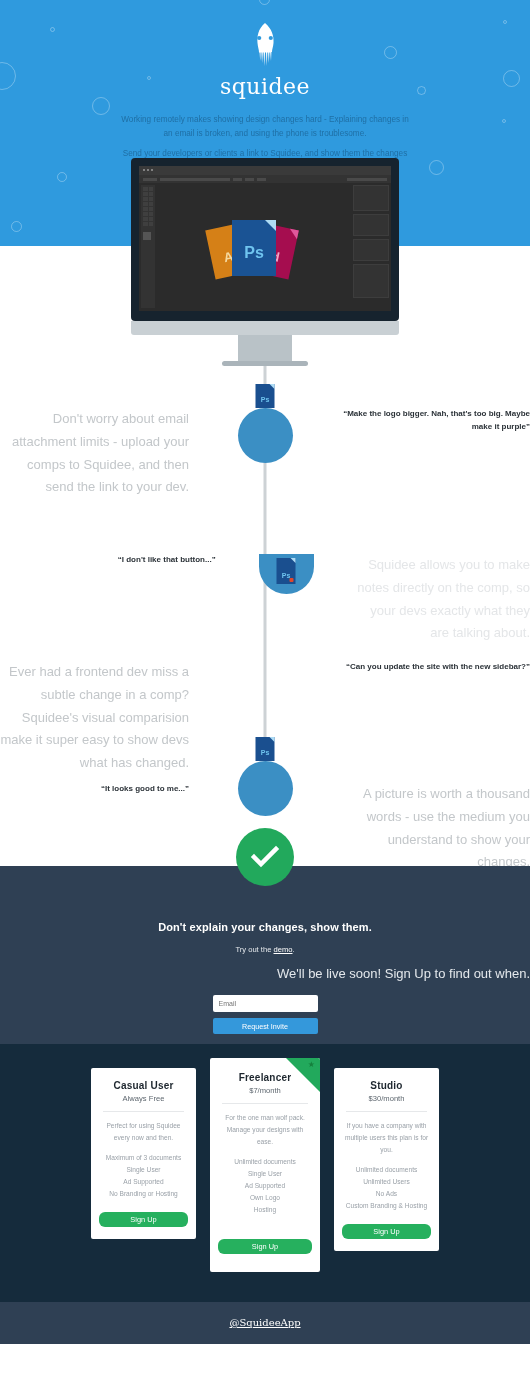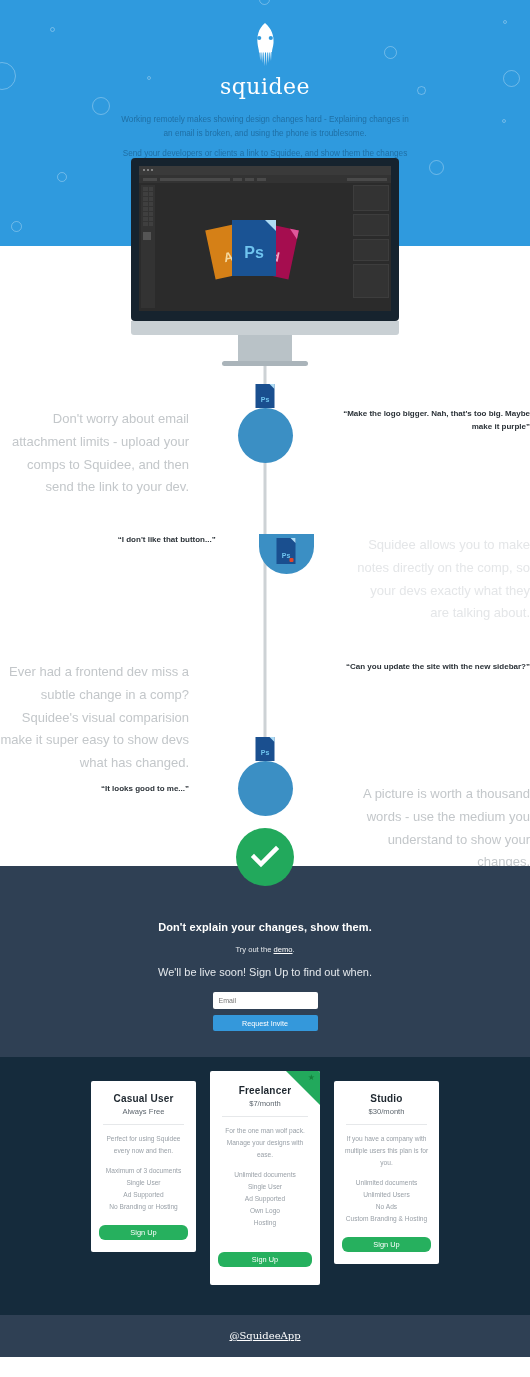--- a/index.html
+++ b/index.html
@@ -151,36 +151,36 @@
     left: 50%; transform: translateX(-50%);
   }
   .ps-badge span { position: absolute; left: 0; right: 0; bottom: 5px; text-align: center; color: #6fc4ef; font-size: 7px; font-weight: bold; }
   .ps-badge .c { position: absolute; right: 0; top: 0; border-left: 5px solid transparent; border-top: 5px solid #aedcf5; }
   .ps-badge .dot { position: absolute; right: 2px; bottom: 2px; width: 4px; height: 4px; background: #e2472b; border-radius: 1px; }
 
   
   .cta {
     background: #2f4054;
     position: relative;
-    padding: 55px 0 26px;
+    padding: 55px 0 10px;
     text-align: center;
     color: #ffffff;
   }
   .check-circle {
     position: absolute;
     left: 50%; top: -38px; transform: translateX(-50%);
     width: 58px; height: 58px; border-radius: 50%;
     background: #22a95c;
     display: flex; align-items: center; justify-content: center;
   }
   .cta h2 { font-size: 11px; letter-spacing: .1px; }
   .cta .sub { width: 355px; margin: 12px auto 0; font-size: 7.6px; line-height: 1.75; color: #e4e8ec; }
   .cta .demo-line { margin-top: 12px; font-size: 7.6px; color: #e4e8ec; }
   .cta .demo-line a { color: #ffffff; text-decoration: underline; }
-  .cta .live-line { margin-top: 12px; font-size: 11px; color: #e4e8ec; }
+  .cta .live-line { margin-top: 12px; font-size: 13px; color: #e4e8ec; text-align: right; }
   .email-input {
     display: block; width: 105px; height: 17px; margin: 14px auto 0;
     background: #ffffff; border: none; border-radius: 2px;
     font-size: 7px; color: #9aa1a8; padding: 0 6px;
     font-family: "Liberation Sans", sans-serif;
   }
   .invite-btn {
     display: block; width: 105px; height: 16px; margin: 6px auto 0;
     background: #3498db; color: #ffffff; border: none; border-radius: 2px;
     font-size: 7.2px; cursor: pointer;
@@ -343,21 +343,21 @@
     <div class="tl-mid">
       <div class="ps-badge" style="top:-24px;">
         <div class="c"></div>
         <span>Ps</span>
       </div>
       <div class="tl-circle"></div>
     </div>
     <div class="tl-right quote">“Make the logo bigger. Nah, that's too big. Maybe make it purple”</div>
   </div>
 
-  <div class="tl-row" style="top:288px;padding-left:42px;">
+  <div class="tl-row" style="top:308px;padding-left:42px;">
     <div class="tl-left quote">“I don't like that button...”</div>
     <div class="tl-mid">
       <div class="tl-circle half"></div>
       <div class="ps-badge" style="top:4px;height:26px;">
         <div class="c"></div>
         <div class="dot"></div>
         <span>Ps</span>
       </div>
     </div>
     <div class="tl-right muted-faded">Squidee allows you to make notes directly on the comp, so your devs exactly what they are talking about.</div>

